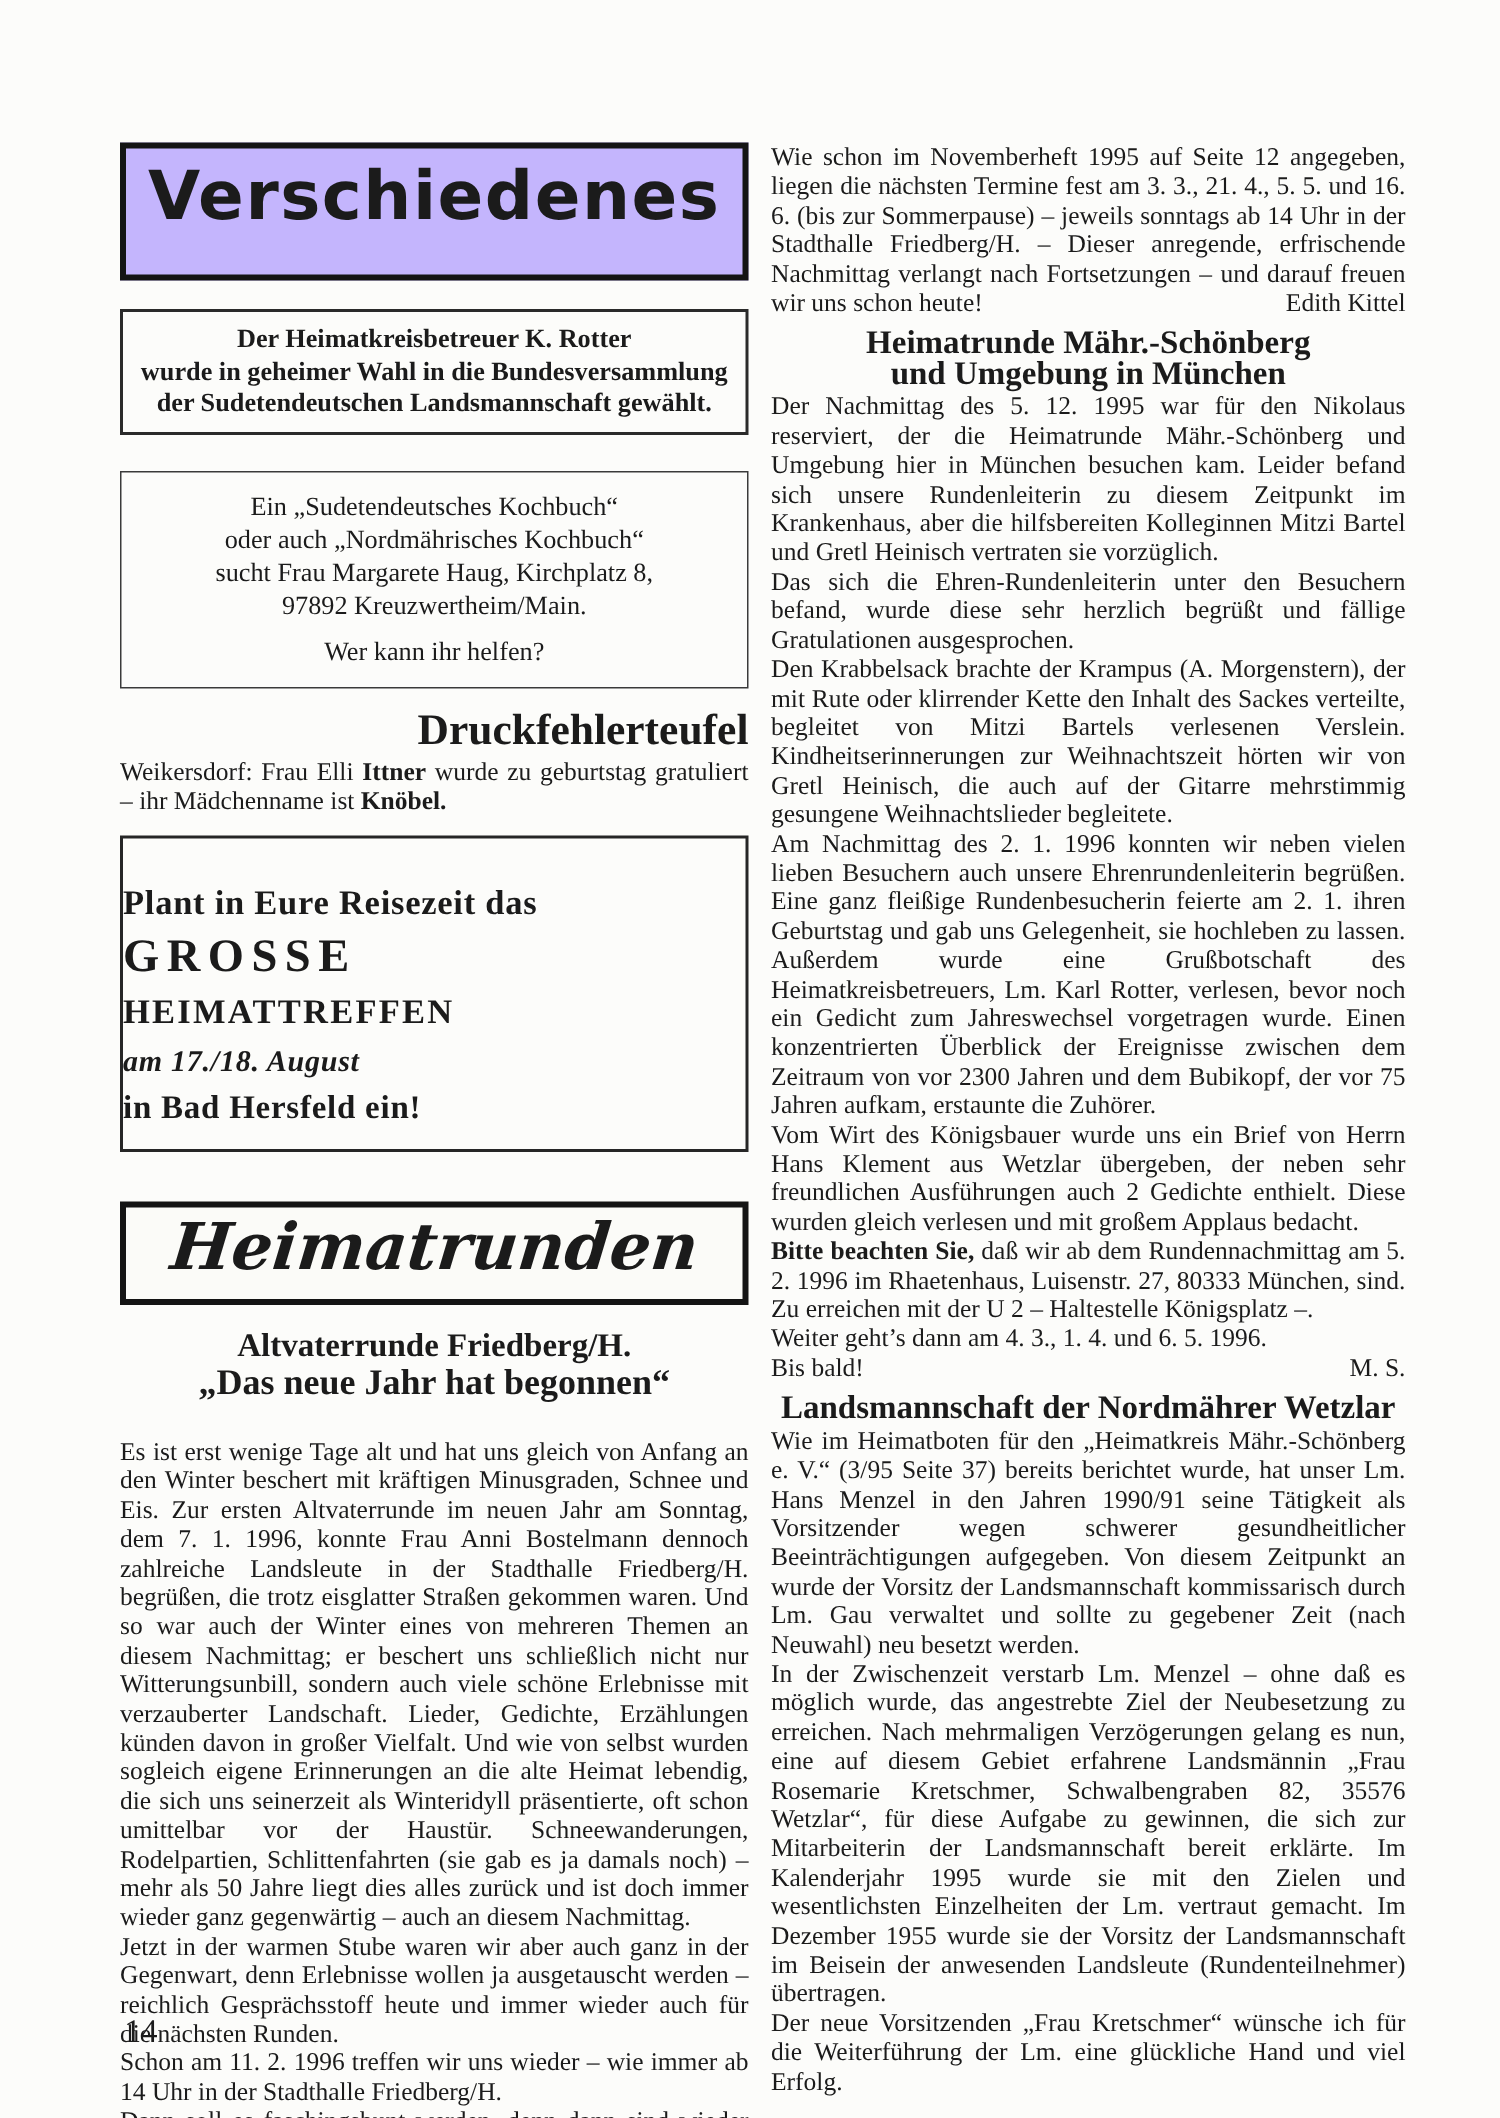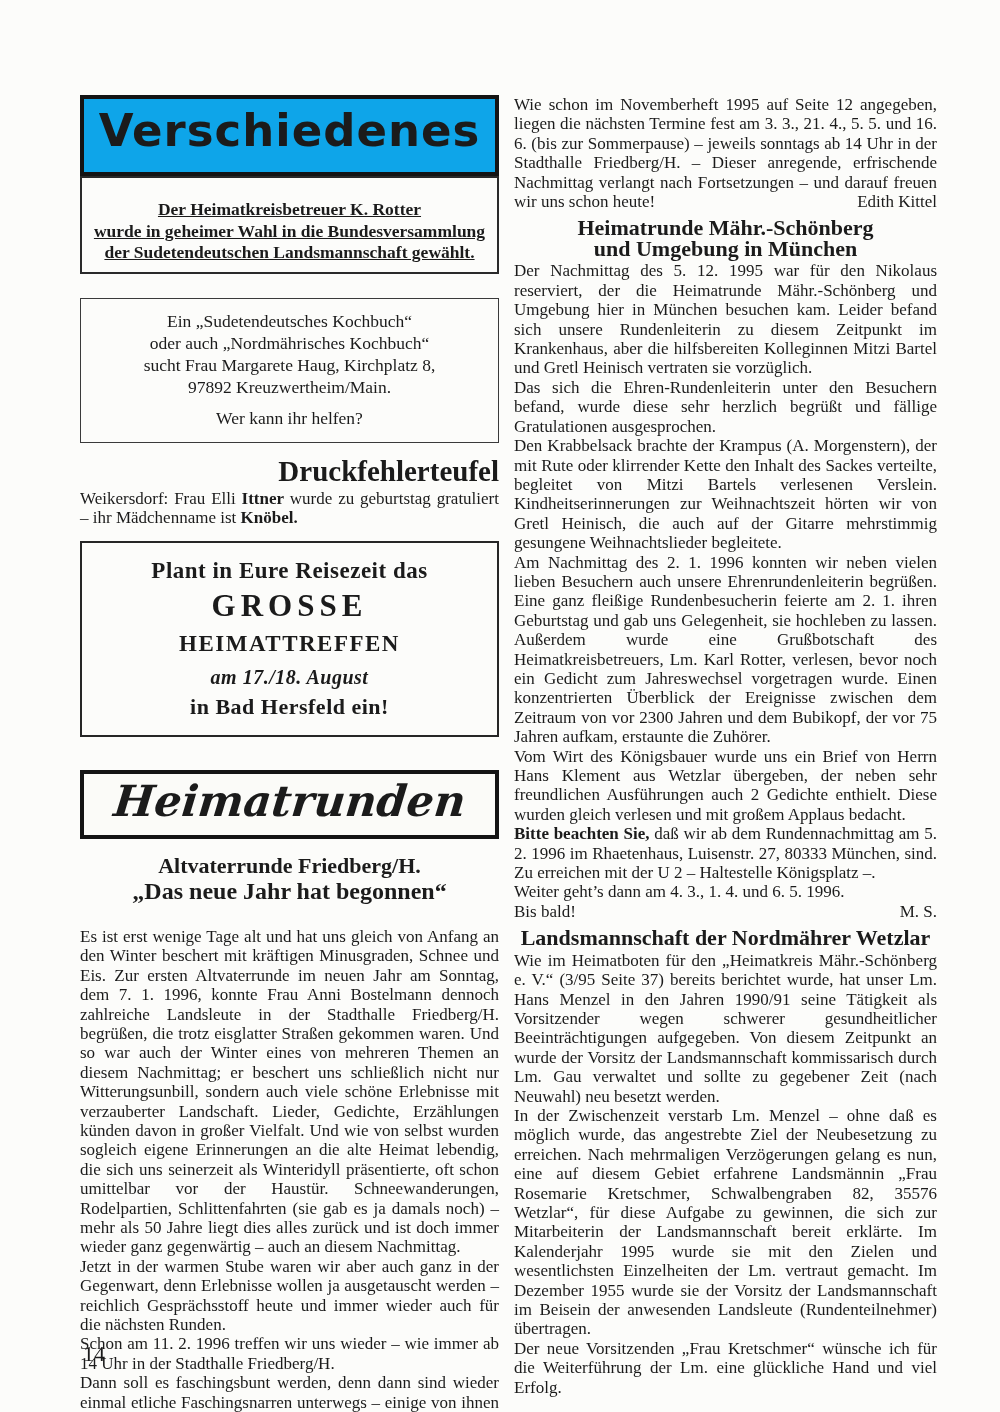--- a/index.html
+++ b/index.html
@@ -23,40 +23,40 @@
   p.body {
     margin: 0;
     font-size: 17px;
     line-height: 19.4px;
     text-align: justify;
   }
 
   
   .masthead {
     border: 4px solid #141414;
-    background: #0ea5e9;
-    text-align: center;
-    padding: 9px 0 19px;
+    background: #c4b5fd;
+    text-align: center;
+    padding: 9px 0 30px;
+    margin-bottom: 19px;
   }
   .masthead-title {
     font-family: "DejaVu Sans", sans-serif;
     font-weight: bold;
     font-size: 45px;
     line-height: 1.0;
     letter-spacing: 1px;
   }
   .rotter-box {
     border: 2px solid #2a2a2a;
     text-align: center;
     font-weight: bold;
     font-size: 17.5px;
     line-height: 21.5px;
-    padding: 21px 2px 8px;
+    padding: 7px 2px 8px;
     margin-bottom: 24px;
-    text-decoration: underline;
   }
   .kochbuch-box {
     border: 1.5px solid #3a3a3a;
     text-align: center;
     font-size: 17.5px;
     line-height: 22px;
     padding: 11px 4px 13px;
     margin-bottom: 15px;
   }
   .kochbuch-question { margin-top: 9px; }
@@ -64,23 +64,22 @@
   .druckfehler-heading {
     text-align: right;
     font-weight: bold;
     font-size: 29px;
     line-height: 26px;
     margin: 0 0 5px;
   }
 
   .heimattreffen-box {
     border: 2px solid #262626;
-    text-align: center;
-    font-weight: bold;
-    padding: 12px 0 14px;
+    font-weight: bold;
+    padding: 27px 0 14px;
     margin: 14px 0 33px;
   }
   .ht-line1 { font-size: 23px; line-height: 31px; letter-spacing: 0.5px; }
   .ht-line2 { font-size: 31px; line-height: 40px; letter-spacing: 5px; }
   .ht-line3 { font-size: 23px; line-height: 36px; letter-spacing: 1.5px; }
   .ht-line4 { font-size: 20px; line-height: 31px; letter-spacing: 0.5px; font-style: italic; }
   .ht-line5 { font-size: 22px; line-height: 28px; letter-spacing: 0.5px; }
 
   .heimatrunden-banner {
     border: 4px solid #141414;

